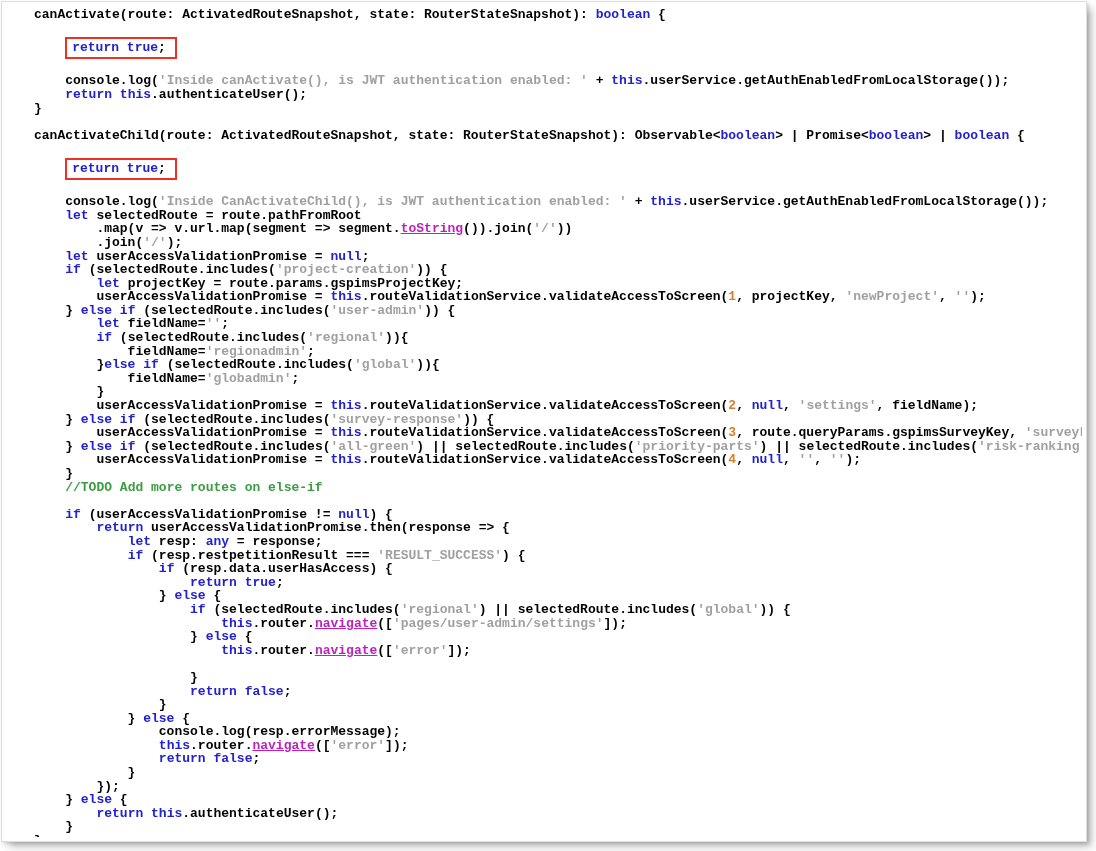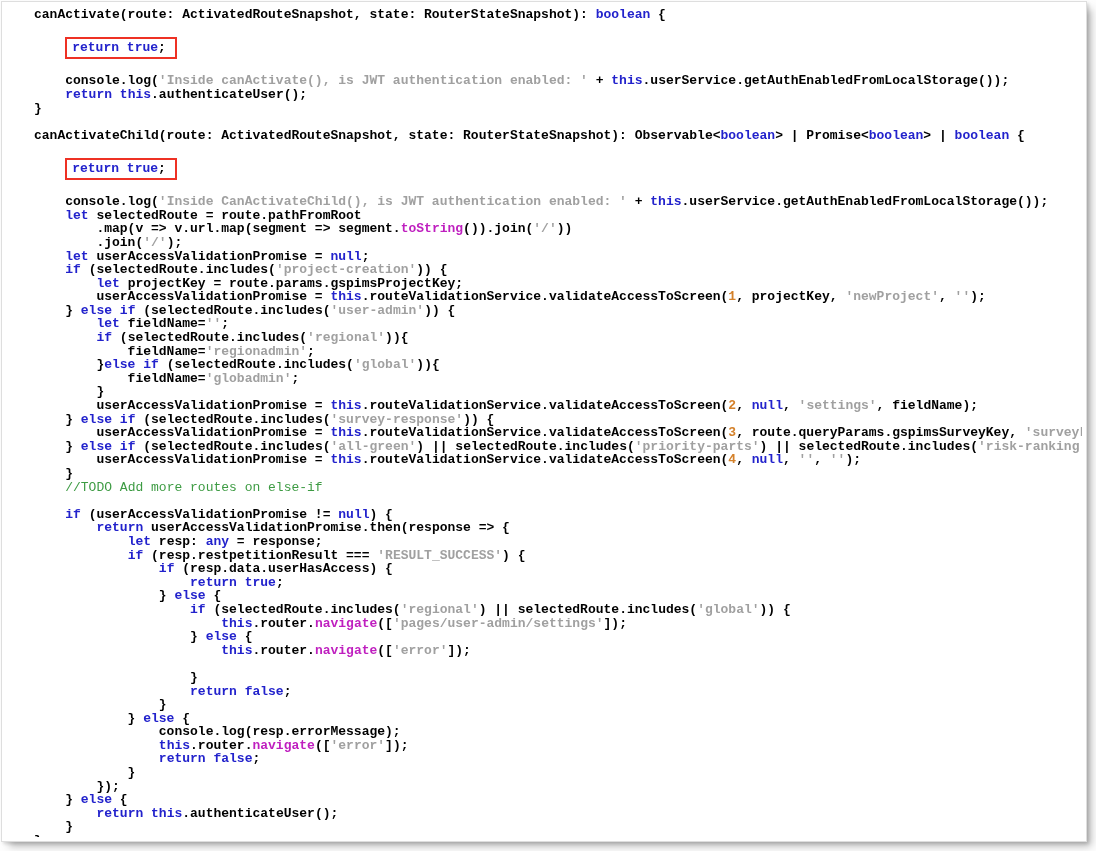--- a/index.html
+++ b/index.html
@@ -41,21 +41,21 @@
   .redbox {
     display: inline-block;
     border: 2px solid var(--highlight_box, #ee3124);
     padding: 2px 9px 2px 5px;
     margin: 2px 0 2px 0;
   }
   .tok-p { color: var(--plain, #000000); }
   .tok-k { color: var(--keyword, #2222cc); font-weight: bold; }
   .tok-s { color: var(--string, #a0a0a0); font-weight: bold; }
   .tok-n { color: var(--number, #d4812a); }
-  .tok-c { color: var(--comment, #3d9b43); font-weight: normal; }
-  .tok-m { color: var(--method, #bf1fbf); }
+  .tok-c { color: var(--comment, #3d9b43); font-weight: bold; }
+  .tok-m { color: var(--method, #bf1fbf); text-decoration: underline; }
 </style>
 </head>
 <body>
 
 <div class="frame">
   <div class="code"><div class="line"><span class="tok-p">canActivate(route: ActivatedRouteSnapshot, state: RouterStateSnapshot): </span><span class="tok-k">boolean</span><span class="tok-p"> {</span></div><div class="line"></div><div class="line">    <span class="redbox"><span class="tok-k">return</span><span class="tok-p"> </span><span class="tok-k">true</span><span class="tok-p">;</span></span></div><div class="line"></div><div class="line"><span class="tok-p">    console.log(</span><span class="tok-s">'Inside canActivate(), is JWT authentication enabled: '</span><span class="tok-p"> + </span><span class="tok-k">this</span><span class="tok-p">.userService.getAuthEnabledFromLocalStorage());</span></div><div class="line"><span class="tok-p">    </span><span class="tok-k">return</span><span class="tok-p"> </span><span class="tok-k">this</span><span class="tok-p">.authenticateUser();</span></div><div class="line"><span class="tok-p">}</span></div><div class="line"></div><div class="line"><span class="tok-p">canActivateChild(route: ActivatedRouteSnapshot, state: RouterStateSnapshot): Observable&lt;</span><span class="tok-k">boolean</span><span class="tok-p">&gt; | Promise&lt;</span><span class="tok-k">boolean</span><span class="tok-p">&gt; | </span><span class="tok-k">boolean</span><span class="tok-p"> {</span></div><div class="line"></div><div class="line">    <span class="redbox"><span class="tok-k">return</span><span class="tok-p"> </span><span class="tok-k">true</span><span class="tok-p">;</span></span></div><div class="line"></div><div class="line"><span class="tok-p">    console.log(</span><span class="tok-s">'Inside CanActivateChild(), is JWT authentication enabled: '</span><span class="tok-p"> + </span><span class="tok-k">this</span><span class="tok-p">.userService.getAuthEnabledFromLocalStorage());</span></div><div class="line"><span class="tok-p">    </span><span class="tok-k">let</span><span class="tok-p"> selectedRoute = route.pathFromRoot</span></div><div class="line"><span class="tok-p">        .map(v =&gt; v.url.map(segment =&gt; segment.</span><span class="tok-m">toString</span><span class="tok-p">()).join(</span><span class="tok-s">'/'</span><span class="tok-p">))</span></div><div class="line"><span class="tok-p">        .join(</span><span class="tok-s">'/'</span><span class="tok-p">);</span></div><div class="line"><span class="tok-p">    </span><span class="tok-k">let</span><span class="tok-p"> userAccessValidationPromise = </span><span class="tok-k">null</span><span class="tok-p">;</span></div><div class="line"><span class="tok-p">    </span><span class="tok-k">if</span><span class="tok-p"> (selectedRoute.includes(</span><span class="tok-s">'project-creation'</span><span class="tok-p">)) {</span></div><div class="line"><span class="tok-p">        </span><span class="tok-k">let</span><span class="tok-p"> projectKey = route.params.gspimsProjectKey;</span></div><div class="line"><span class="tok-p">        userAccessValidationPromise = </span><span class="tok-k">this</span><span class="tok-p">.routeValidationService.validateAccessToScreen(</span><span class="tok-n">1</span><span class="tok-p">, projectKey, </span><span class="tok-s">'newProject'</span><span class="tok-p">, </span><span class="tok-s">''</span><span class="tok-p">);</span></div><div class="line"><span class="tok-p">    } </span><span class="tok-k">else</span><span class="tok-p"> </span><span class="tok-k">if</span><span class="tok-p"> (selectedRoute.includes(</span><span class="tok-s">'user-admin'</span><span class="tok-p">)) {</span></div><div class="line"><span class="tok-p">        </span><span class="tok-k">let</span><span class="tok-p"> fieldName=</span><span class="tok-s">''</span><span class="tok-p">;</span></div><div class="line"><span class="tok-p">        </span><span class="tok-k">if</span><span class="tok-p"> (selectedRoute.includes(</span><span class="tok-s">'regional'</span><span class="tok-p">)){</span></div><div class="line"><span class="tok-p">            fieldName=</span><span class="tok-s">'regionadmin'</span><span class="tok-p">;</span></div><div class="line"><span class="tok-p">        }</span><span class="tok-k">else</span><span class="tok-p"> </span><span class="tok-k">if</span><span class="tok-p"> (selectedRoute.includes(</span><span class="tok-s">'global'</span><span class="tok-p">)){</span></div><div class="line"><span class="tok-p">            fieldName=</span><span class="tok-s">'globadmin'</span><span class="tok-p">;</span></div><div class="line"><span class="tok-p">        }</span></div><div class="line"><span class="tok-p">        userAccessValidationPromise = </span><span class="tok-k">this</span><span class="tok-p">.routeValidationService.validateAccessToScreen(</span><span class="tok-n">2</span><span class="tok-p">, </span><span class="tok-k">null</span><span class="tok-p">, </span><span class="tok-s">'settings'</span><span class="tok-p">, fieldName);</span></div><div class="line"><span class="tok-p">    } </span><span class="tok-k">else</span><span class="tok-p"> </span><span class="tok-k">if</span><span class="tok-p"> (selectedRoute.includes(</span><span class="tok-s">'survey-response'</span><span class="tok-p">)) {</span></div><div class="line"><span class="tok-p">        userAccessValidationPromise = </span><span class="tok-k">this</span><span class="tok-p">.routeValidationService.validateAccessToScreen(</span><span class="tok-n">3</span><span class="tok-p">, route.queryParams.gspimsSurveyKey, </span><span class="tok-s">'surveyList'</span><span class="tok-p">, </span><span class="tok-s">'editSurvey'</span><span class="tok-p">);</span></div><div class="line"><span class="tok-p">    } </span><span class="tok-k">else</span><span class="tok-p"> </span><span class="tok-k">if</span><span class="tok-p"> (selectedRoute.includes(</span><span class="tok-s">'all-green'</span><span class="tok-p">) || selectedRoute.includes(</span><span class="tok-s">'priority-parts'</span><span class="tok-p">) || selectedRoute.includes(</span><span class="tok-s">'risk-ranking'</span><span class="tok-p">)) {</span></div><div class="line"><span class="tok-p">        userAccessValidationPromise = </span><span class="tok-k">this</span><span class="tok-p">.routeValidationService.validateAccessToScreen(</span><span class="tok-n">4</span><span class="tok-p">, </span><span class="tok-k">null</span><span class="tok-p">, </span><span class="tok-s">''</span><span class="tok-p">, </span><span class="tok-s">''</span><span class="tok-p">);</span></div><div class="line"><span class="tok-p">    }</span></div><div class="line"><span class="tok-p">    </span><span class="tok-c">//TODO Add more routes on else-if</span></div><div class="line"></div><div class="line"><span class="tok-p">    </span><span class="tok-k">if</span><span class="tok-p"> (userAccessValidationPromise != </span><span class="tok-k">null</span><span class="tok-p">) {</span></div><div class="line"><span class="tok-p">        </span><span class="tok-k">return</span><span class="tok-p"> userAccessValidationPromise.then(response =&gt; {</span></div><div class="line"><span class="tok-p">            </span><span class="tok-k">let</span><span class="tok-p"> resp: </span><span class="tok-k">any</span><span class="tok-p"> = response;</span></div><div class="line"><span class="tok-p">            </span><span class="tok-k">if</span><span class="tok-p"> (resp.restpetitionResult === </span><span class="tok-s">'RESULT_SUCCESS'</span><span class="tok-p">) {</span></div><div class="line"><span class="tok-p">                </span><span class="tok-k">if</span><span class="tok-p"> (resp.data.userHasAccess) {</span></div><div class="line"><span class="tok-p">                    </span><span class="tok-k">return</span><span class="tok-p"> </span><span class="tok-k">true</span><span class="tok-p">;</span></div><div class="line"><span class="tok-p">                } </span><span class="tok-k">else</span><span class="tok-p"> {</span></div><div class="line"><span class="tok-p">                    </span><span class="tok-k">if</span><span class="tok-p"> (selectedRoute.includes(</span><span class="tok-s">'regional'</span><span class="tok-p">) || selectedRoute.includes(</span><span class="tok-s">'global'</span><span class="tok-p">)) {</span></div><div class="line"><span class="tok-p">                        </span><span class="tok-k">this</span><span class="tok-p">.router.</span><span class="tok-m">navigate</span><span class="tok-p">([</span><span class="tok-s">'pages/user-admin/settings'</span><span class="tok-p">]);</span></div><div class="line"><span class="tok-p">                    } </span><span class="tok-k">else</span><span class="tok-p"> {</span></div><div class="line"><span class="tok-p">                        </span><span class="tok-k">this</span><span class="tok-p">.router.</span><span class="tok-m">navigate</span><span class="tok-p">([</span><span class="tok-s">'error'</span><span class="tok-p">]);</span></div><div class="line"></div><div class="line"><span class="tok-p">                    }</span></div><div class="line"><span class="tok-p">                    </span><span class="tok-k">return</span><span class="tok-p"> </span><span class="tok-k">false</span><span class="tok-p">;</span></div><div class="line"><span class="tok-p">                }</span></div><div class="line"><span class="tok-p">            } </span><span class="tok-k">else</span><span class="tok-p"> {</span></div><div class="line"><span class="tok-p">                console.log(resp.errorMessage);</span></div><div class="line"><span class="tok-p">                </span><span class="tok-k">this</span><span class="tok-p">.router.</span><span class="tok-m">navigate</span><span class="tok-p">([</span><span class="tok-s">'error'</span><span class="tok-p">]);</span></div><div class="line"><span class="tok-p">                </span><span class="tok-k">return</span><span class="tok-p"> </span><span class="tok-k">false</span><span class="tok-p">;</span></div><div class="line"><span class="tok-p">            }</span></div><div class="line"><span class="tok-p">        });</span></div><div class="line"><span class="tok-p">    } </span><span class="tok-k">else</span><span class="tok-p"> {</span></div><div class="line"><span class="tok-p">        </span><span class="tok-k">return</span><span class="tok-p"> </span><span class="tok-k">this</span><span class="tok-p">.authenticateUser();</span></div><div class="line"><span class="tok-p">    }</span></div><div class="line"><span class="tok-p">}</span></div></div>
 </div>
 
 </body></html>

